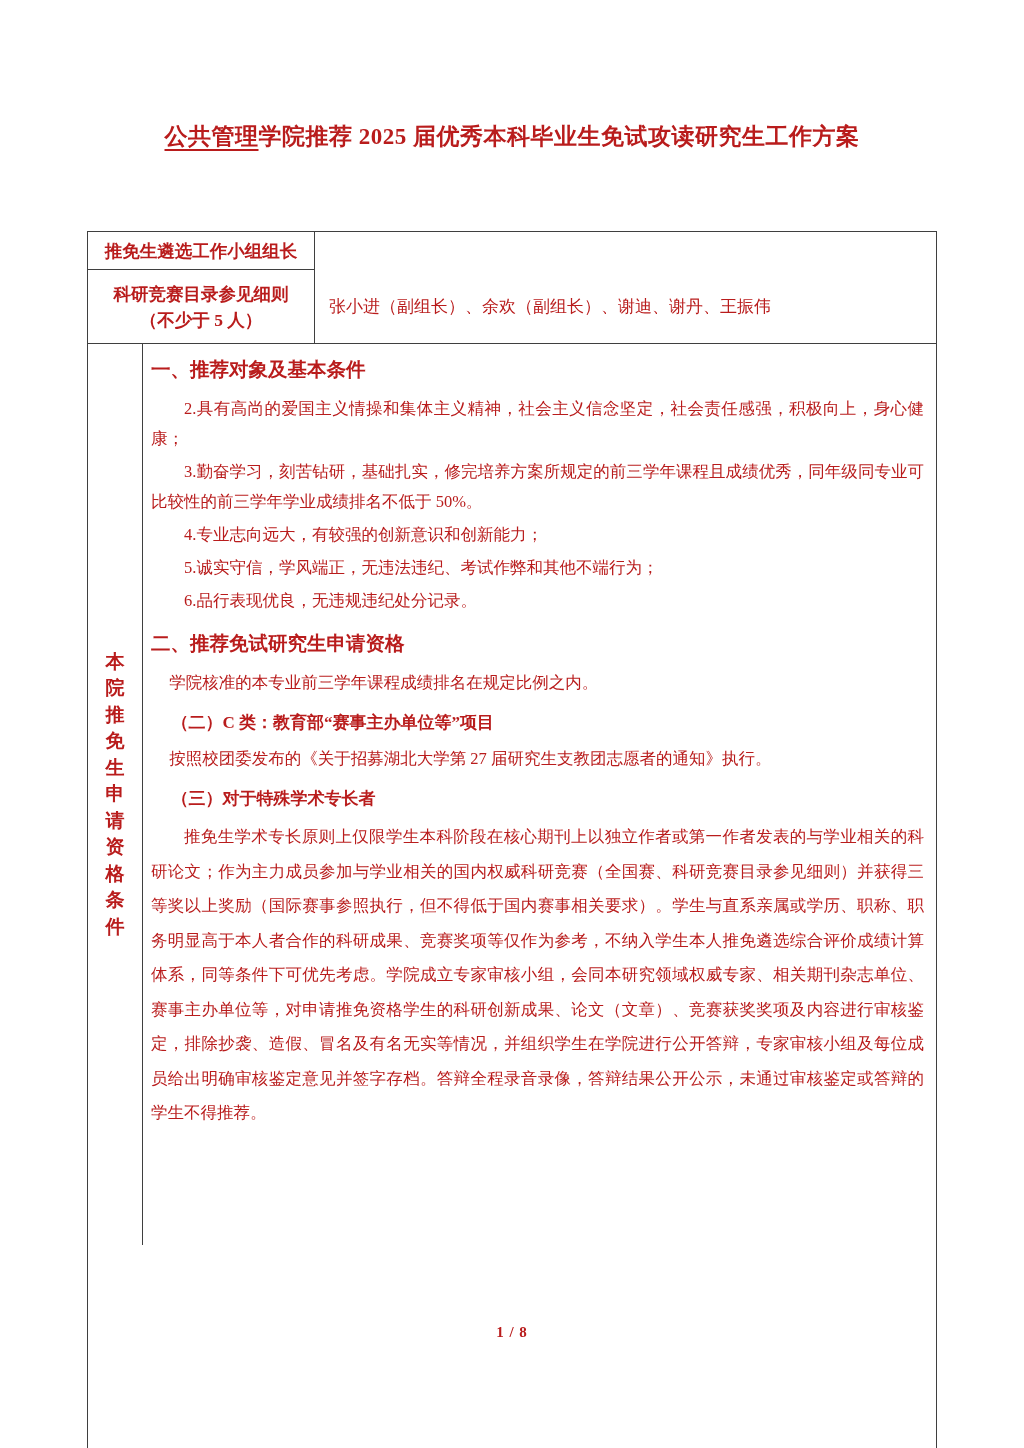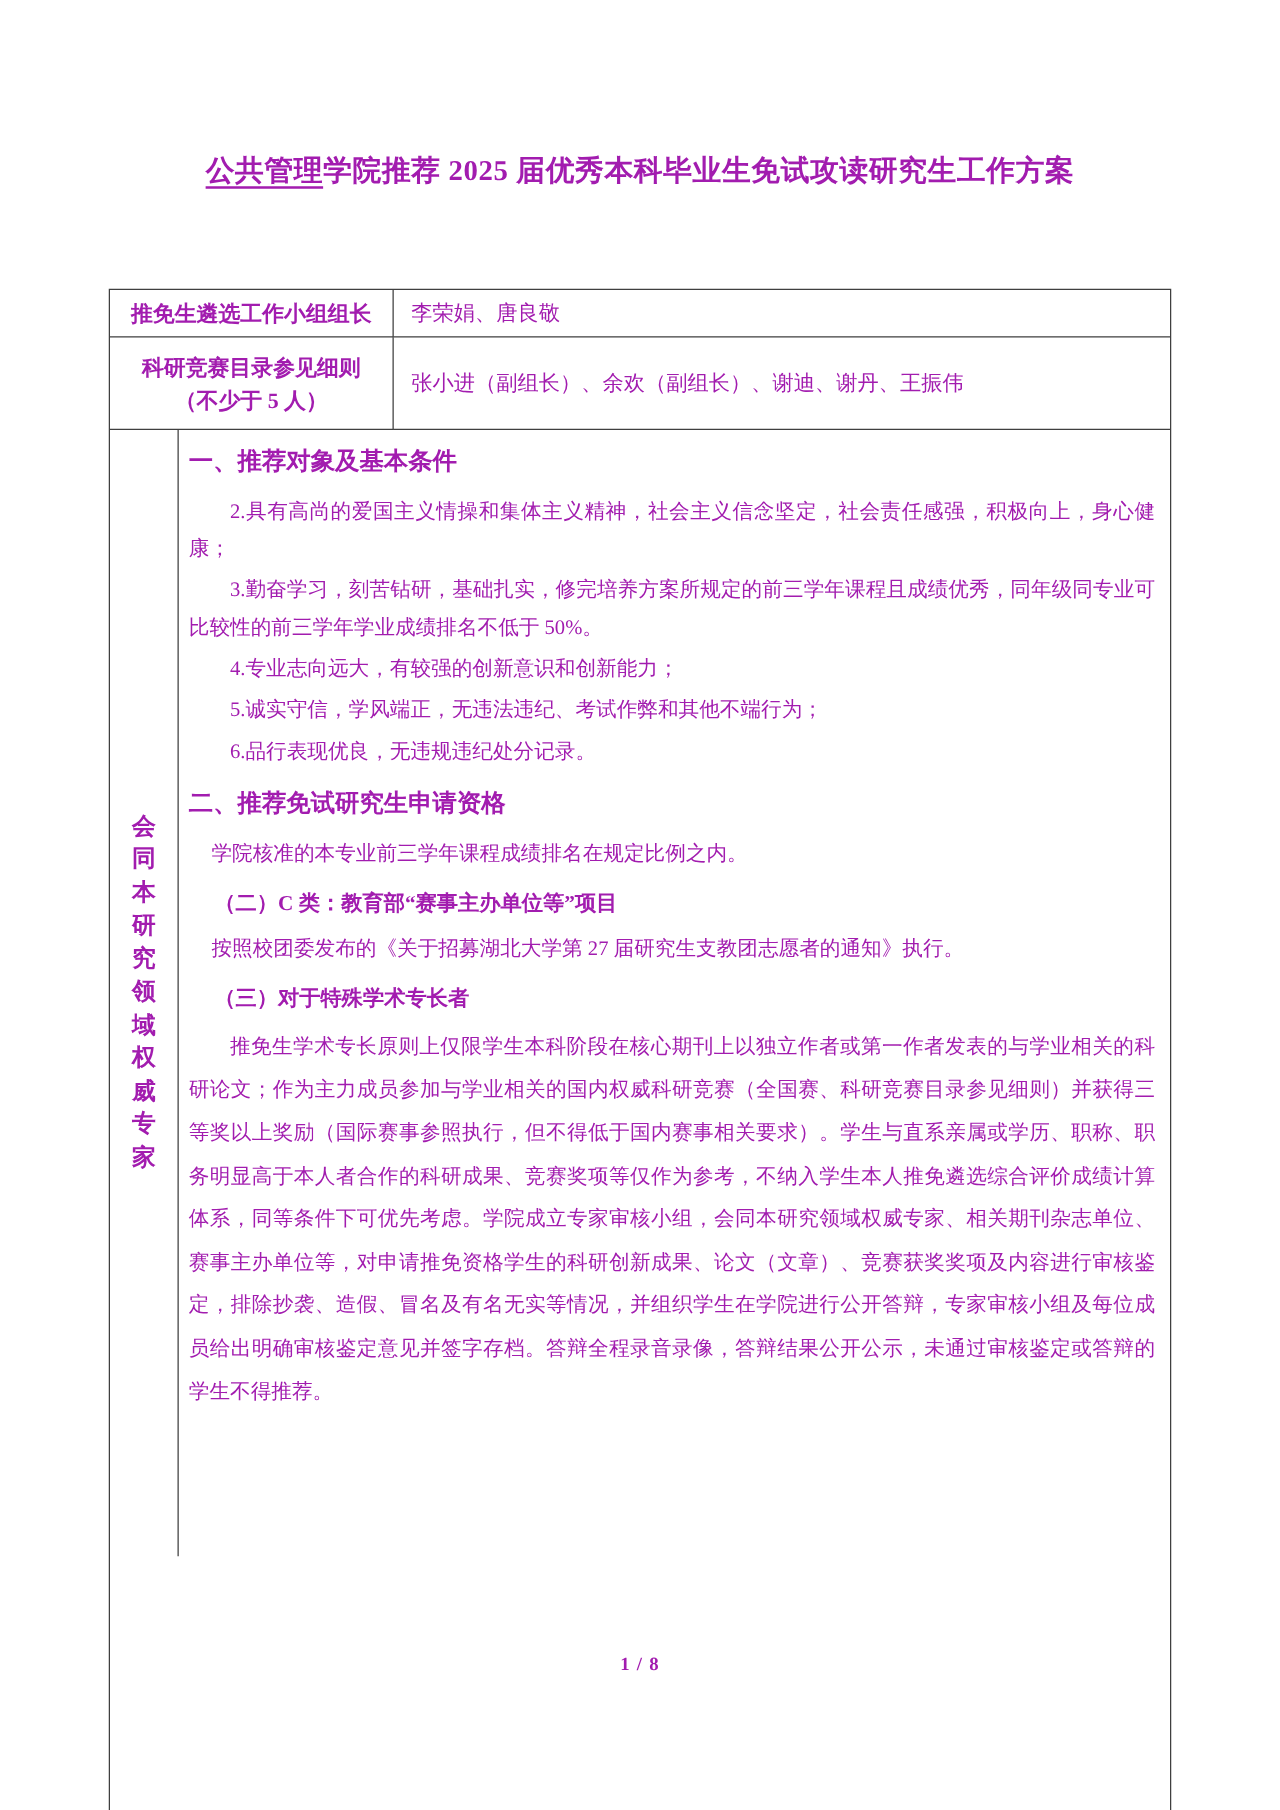--- a/index.html
+++ b/index.html
@@ -1,20 +1,20 @@
 <!DOCTYPE html>
 <html lang="zh"><head>
 <meta charset="utf-8">
 <style>
   html,body{margin:0;padding:0;background:#ffffff;}
   .page{
     position:relative;
     width:1024px;height:1448px;
     background:#ffffff;
-    color:#a21caf;
+    color:#b91c1c;
     font-family:"Liberation Serif","DejaVu Serif",serif;
     overflow:hidden;
   }
   
   .doc-title{
     position:absolute;top:121px;left:0;width:1024px;
     text-align:center;
     font-size:23px;font-weight:bold;
     letter-spacing:0.5px;
     white-space:nowrap;
@@ -97,38 +97,35 @@
   <div class="doc-title">
     <span class="u">公共管理</span><span>学院推荐 2025 届优秀本科毕业生免试攻读研究生工作方案</span>
   </div>
 
   <div class="doc-table">
 
     <div class="t-row r1">
       <div class="cell label-cell">
         <span>推免生遴选工作小组组长</span>
       </div>
-      <div class="cell value-cell last-col">
-        <span>李荣娟、唐良敬</span>
-      </div>
     </div>
 
     <div class="t-row r2">
       <div class="cell label-cell">
         <span>科研竞赛目录参见细则</span>
         <span>（不少于 5 人）</span>
       </div>
       <div class="cell value-cell last-col">
         <span>张小进（副组长）、余欢（副组长）、谢迪、谢丹、王振伟</span>
       </div>
     </div>
 
     <div class="t-row r3">
       <div class="cell side-label-cell">
-        <div class="side-label">会同本研究领域权威专家</div>
+        <div class="side-label">本院推免生申请资格条件</div>
       </div>
       <div class="cell last-col cell-body">
 
         <div class="sec-h">一、推荐对象及基本条件</div>
         <p class="body-p">2.具有高尚的爱国主义情操和集体主义精神，社会主义信念坚定，社会责任感强，积极向上，身心健康；</p>
         <p class="body-p">3.勤奋学习，刻苦钻研，基础扎实，修完培养方案所规定的前三学年课程且成绩优秀，同年级同专业可比较性的前三学年学业成绩排名不低于 50%。</p>
         <p class="body-p">4.专业志向远大，有较强的创新意识和创新能力；</p>
         <p class="body-p">5.诚实守信，学风端正，无违法违纪、考试作弊和其他不端行为；</p>
         <p class="body-p">6.品行表现优良，无违规违纪处分记录。</p>
 

